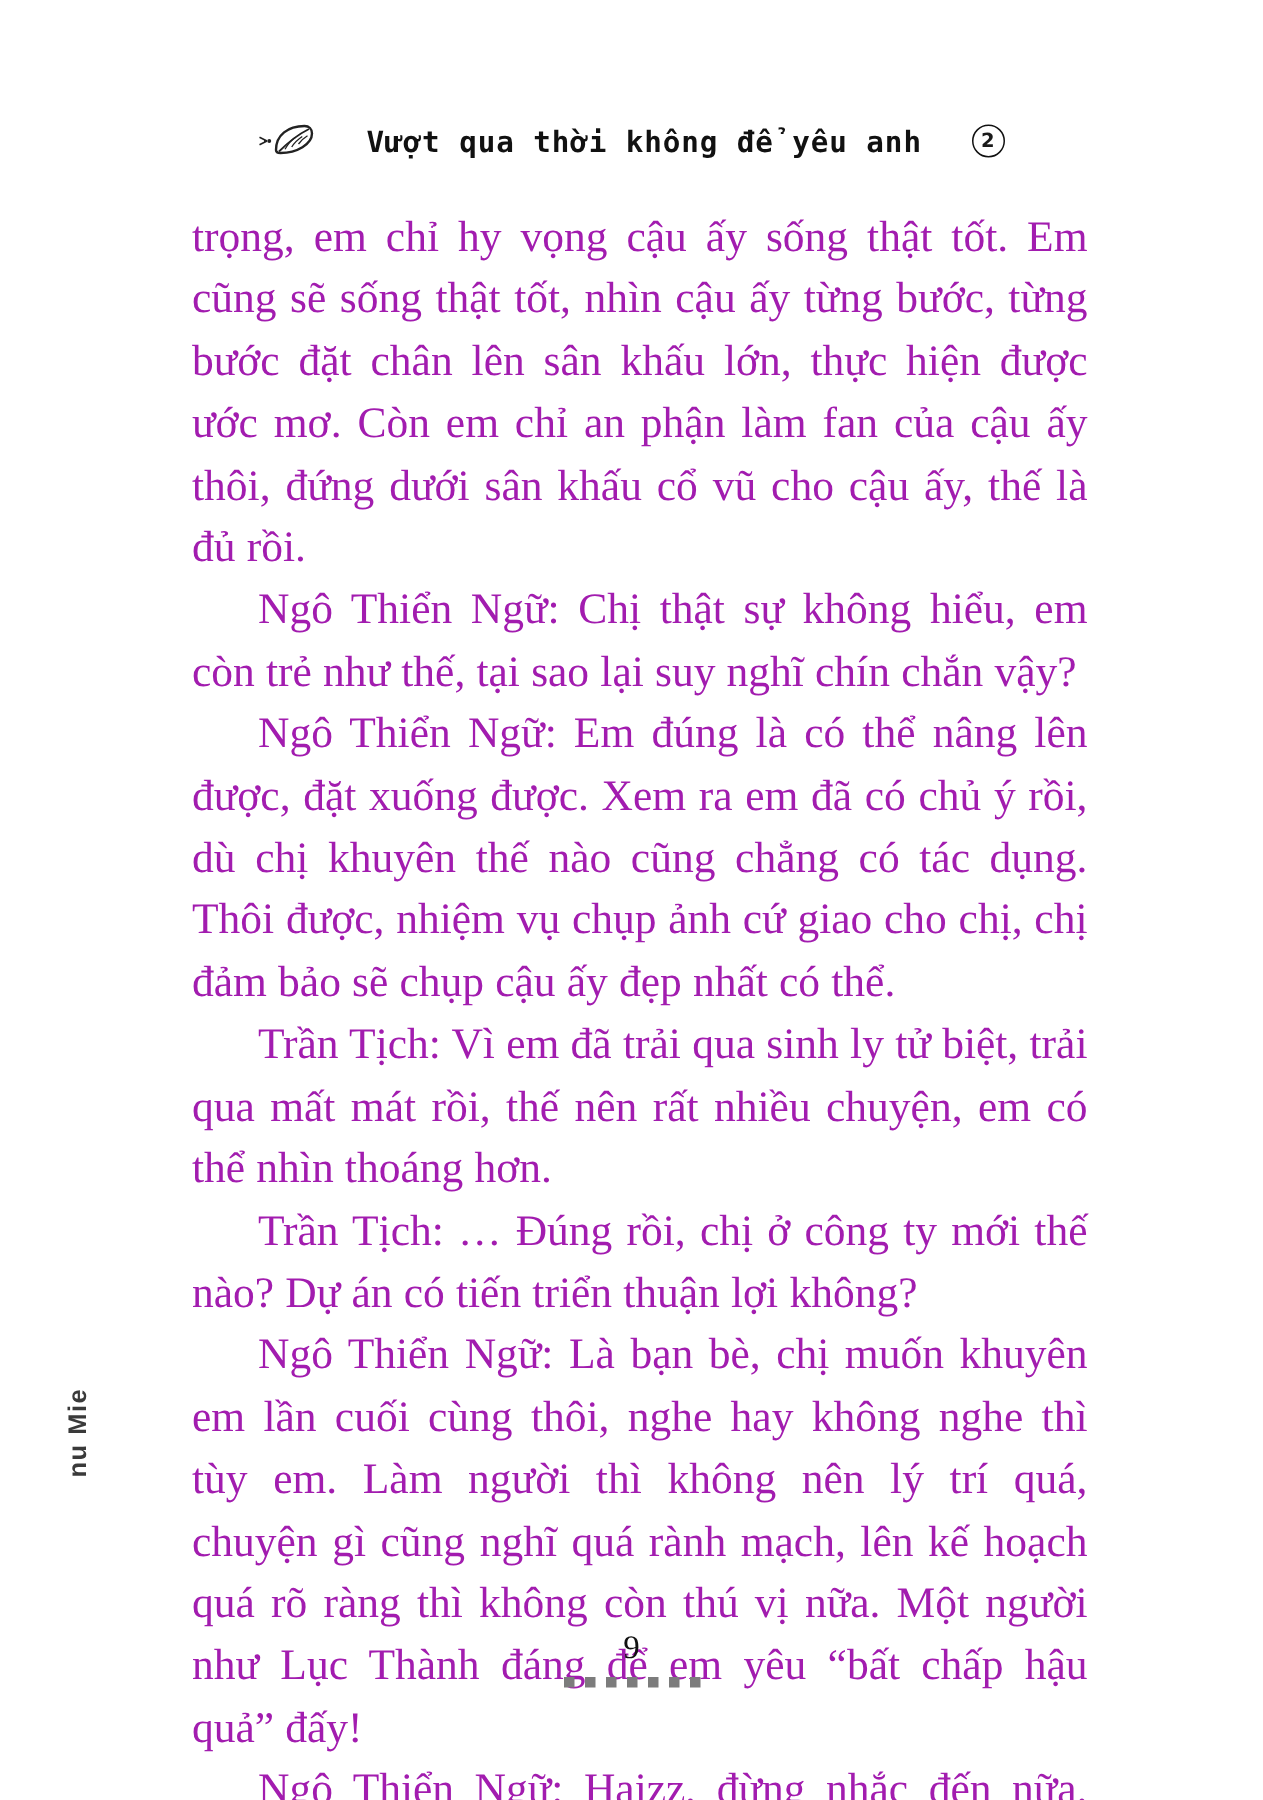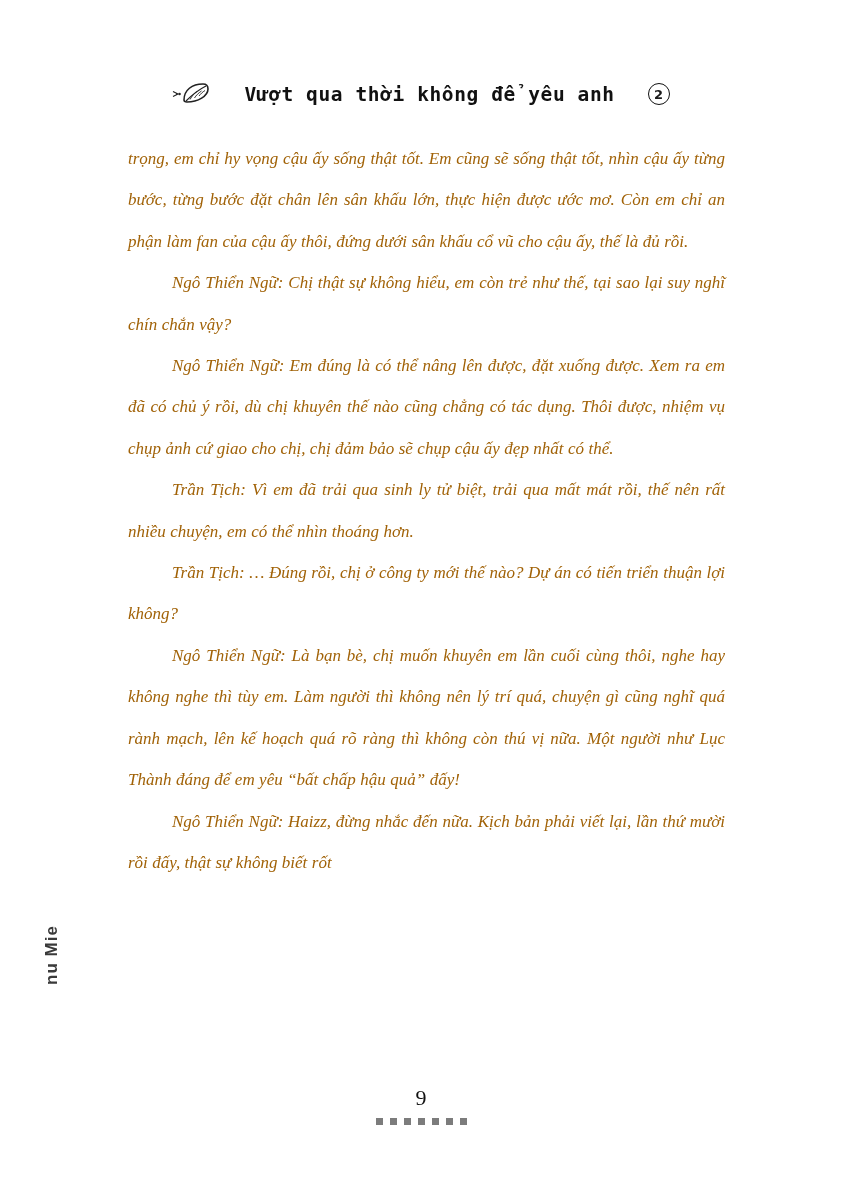--- a/index.html
+++ b/index.html
@@ -73,28 +73,27 @@
   }
 
   
   .content {
     position: absolute;
     left: 128px;
     top: 138px;
     width: 597px;
   }
   .para {
-    font-size: 17px;
+    font-size: 29px;
     line-height: 41.4px;
     text-align: justify;
     text-align-last: left;
     margin: 0 0 0 0;
     word-spacing: 0.2px;
-    color: #a16207;
-    font-style: italic;
+    color: #a21caf;
   }
   .para.indent {
     text-indent: 44px;
   }
 
   
   .spine-text {
     position: absolute;
     left: 42px;
     top: 985px;

